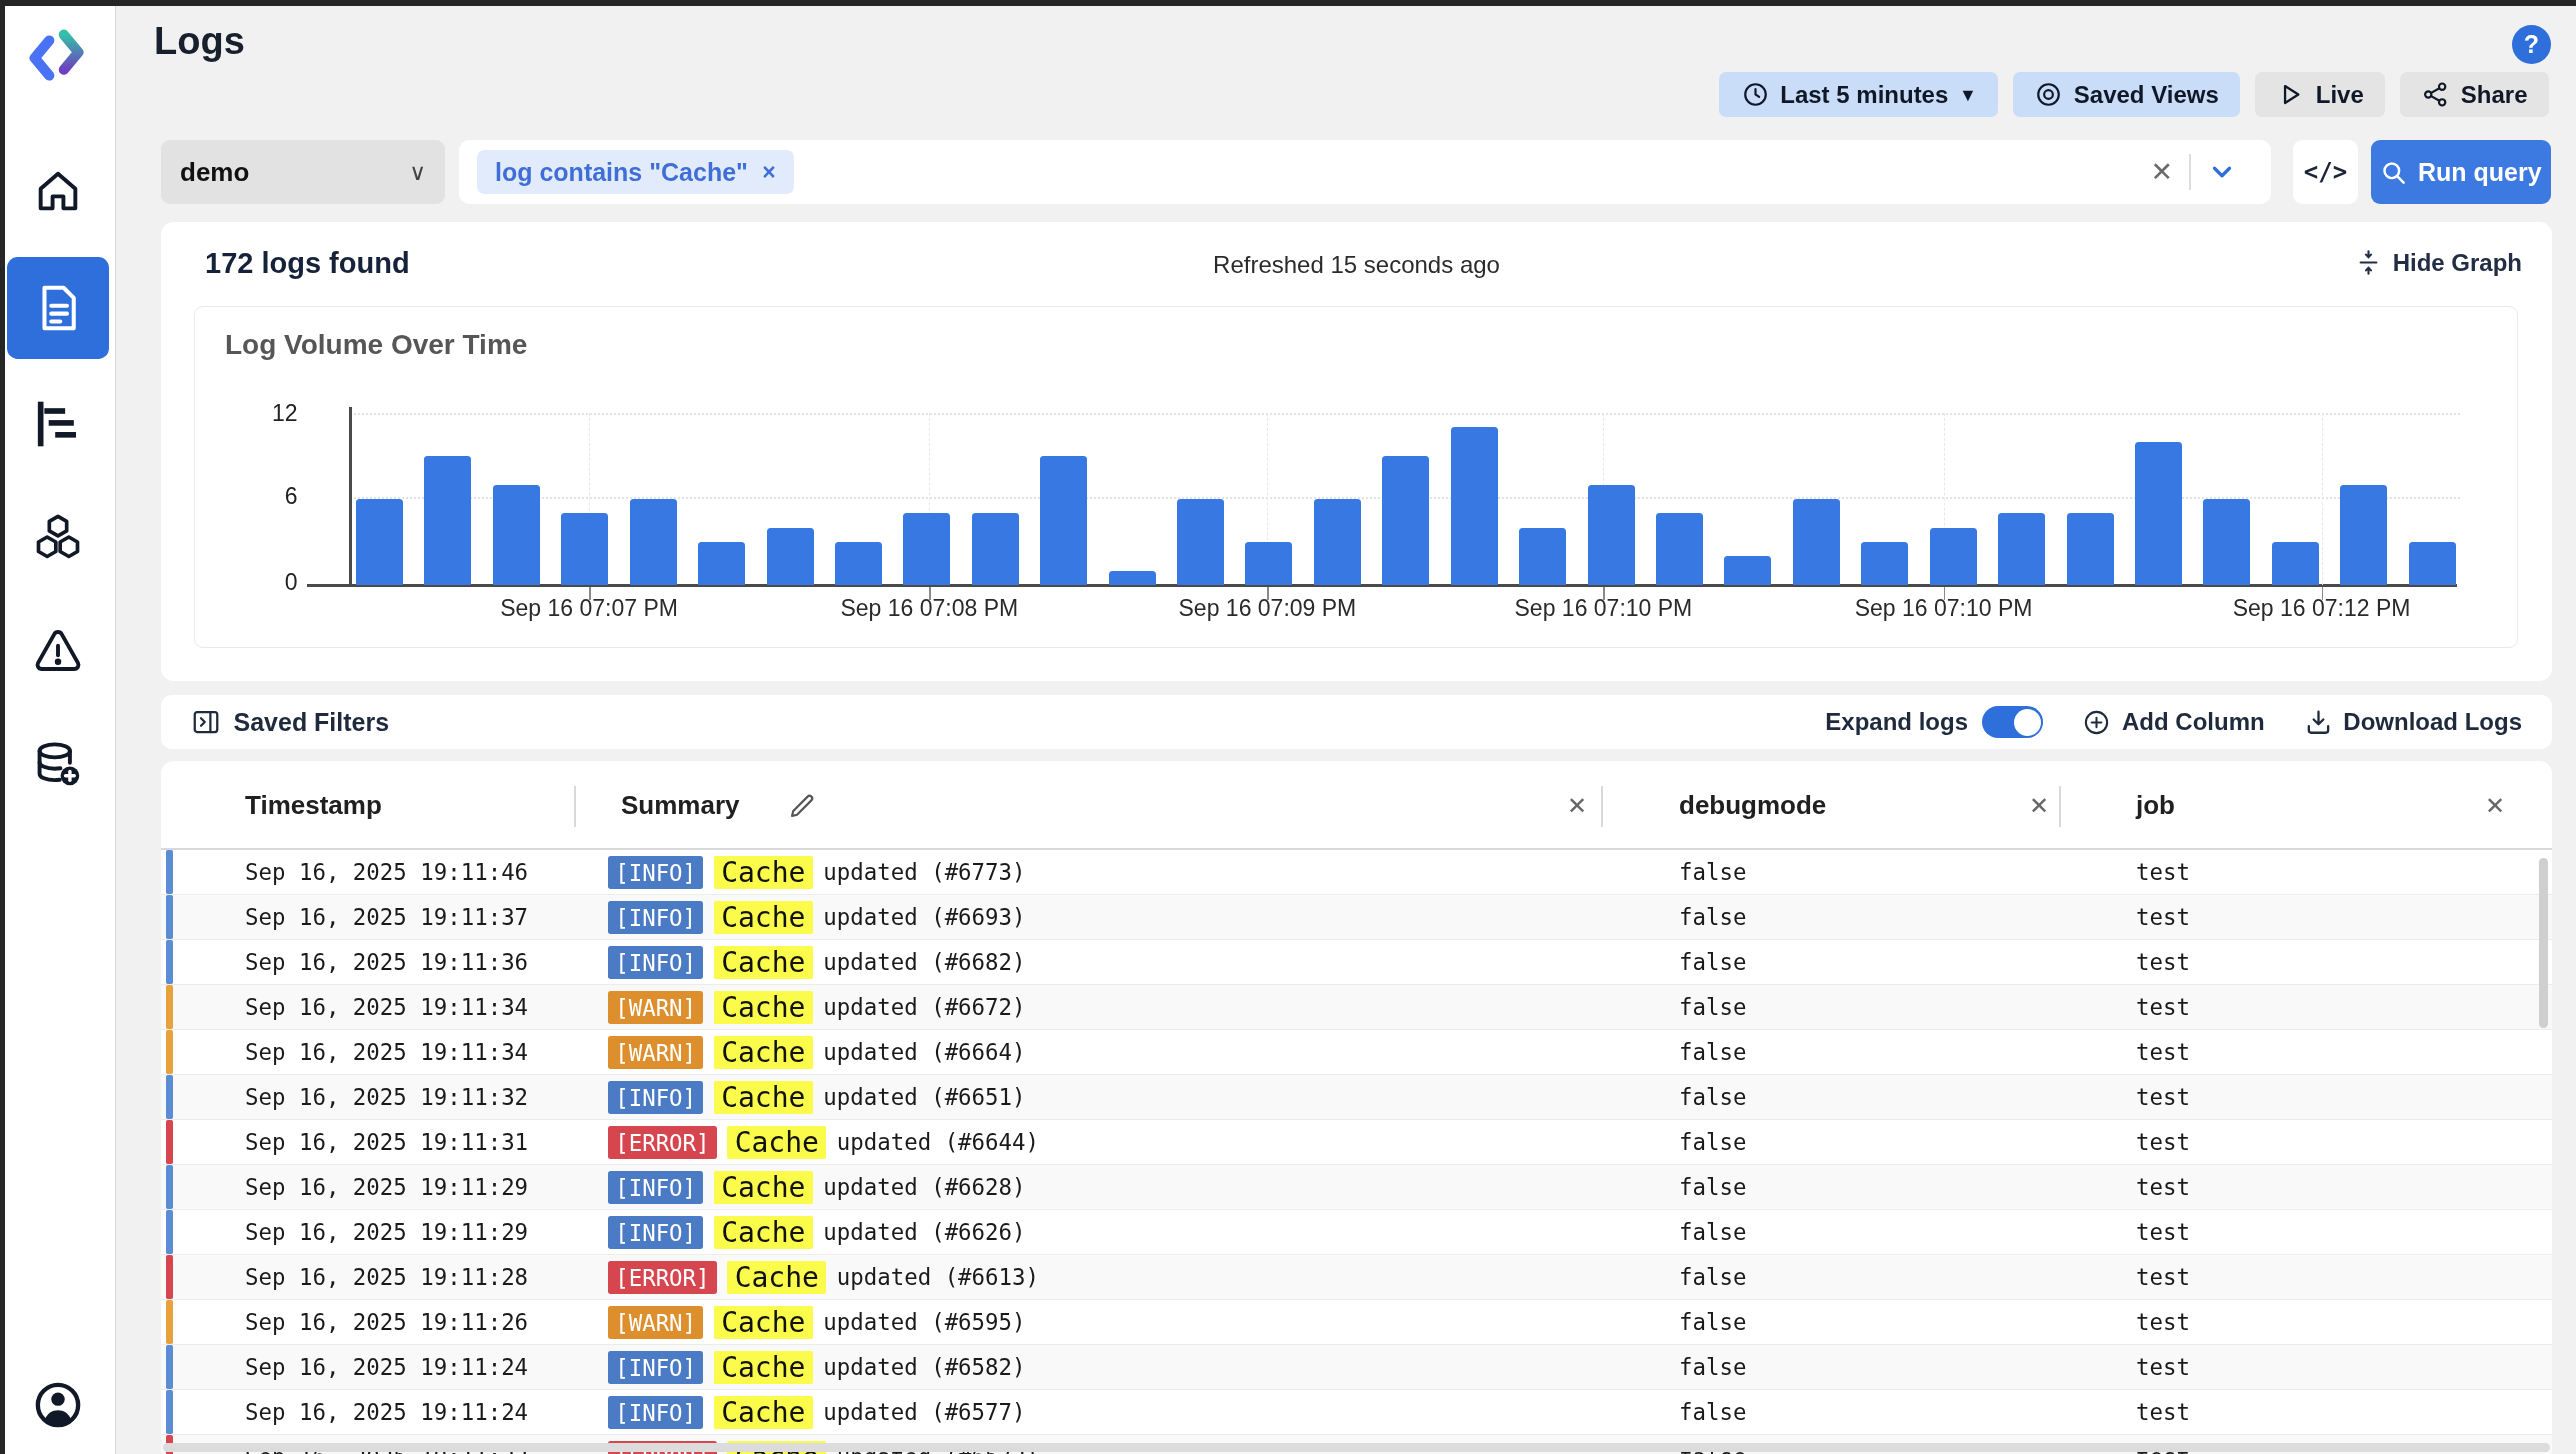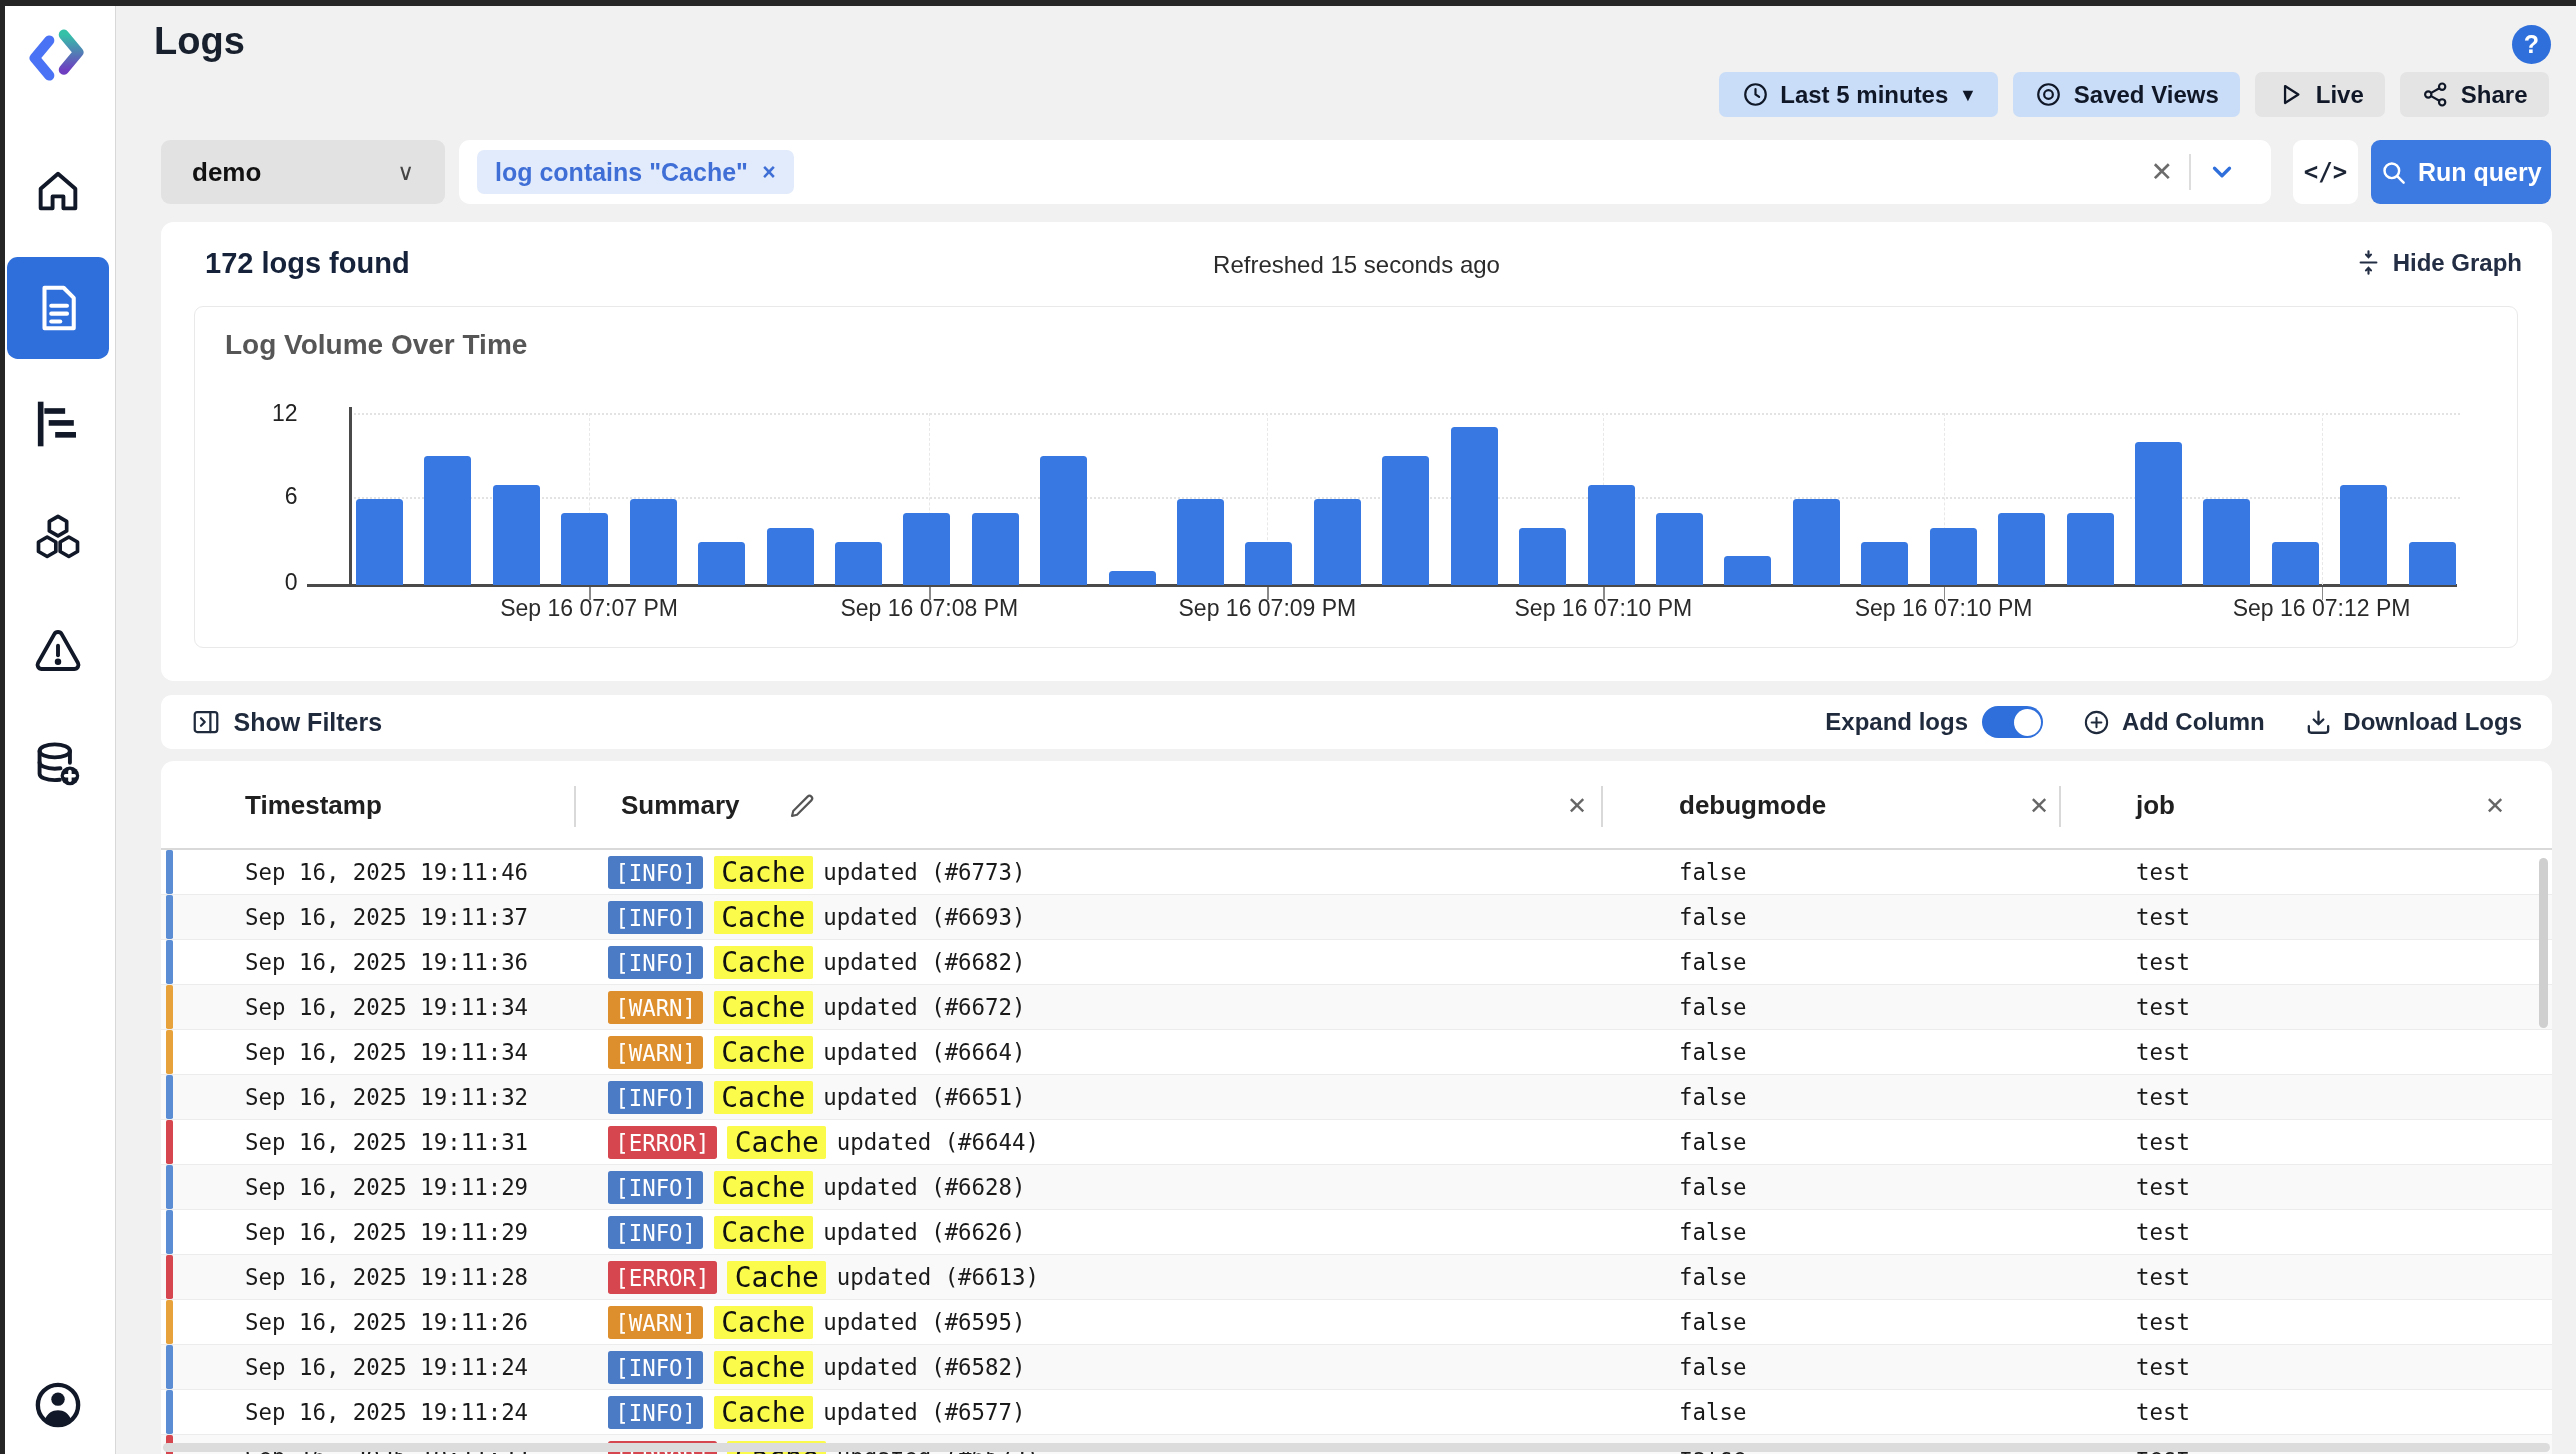--- a/index.html
+++ b/index.html
@@ -27,21 +27,21 @@
   .help-btn{position:absolute;right:25px;top:25px;width:39px;height:39px;border-radius:50%;background:#2f6fdb;color:#fff;font-size:25px;font-weight:700;display:flex;align-items:center;justify-content:center;cursor:pointer;}
 
   .top-buttons{position:absolute;right:27px;top:72px;display:flex;gap:14.3px;height:45px;}
   .tbtn{display:flex;align-items:center;gap:10.7px;padding:0 21.5px;border-radius:7px;font-size:24px;font-weight:700;color:#101828;cursor:pointer;white-space:nowrap;}
   .tbtn.blue{background:#c9ddf8;}
   .tbtn.gray{background:#e4e4e4;}
   .tbtn svg{width:29px;height:29px;}
   .caret{font-size:18px;line-height:1;}
 
   
-  .src-select{position:absolute;left:161px;top:140px;width:284px;height:64px;background:#e2e2e2;border-radius:9px;display:flex;align-items:center;justify-content:space-between;padding:0 31px;font-size:26px;font-weight:600;color:#111;cursor:pointer;}
+  .src-select{position:absolute;left:161px;top:140px;width:284px;height:64px;background:#e2e2e2;border-radius:9px;display:flex;align-items:center;justify-content:space-between;padding:0 19px;font-size:26px;font-weight:600;color:#111;cursor:pointer;}
   .src-select .chev{font-size:23px;color:#444;font-weight:400;}
   .query-card{position:absolute;left:459px;top:140px;width:1812px;height:64px;background:#ffffff;border-radius:10.7px;display:flex;align-items:center;padding:0 18px;}
   .filter-chip{display:flex;align-items:center;gap:14.3px;background:#e2ebfb;border-radius:7.2px;padding:7.2px 18px;font-size:25px;font-weight:600;color:#3f6fd6;cursor:pointer;}
   .filter-chip .chip-x{font-size:23px;cursor:pointer;}
   .query-card .spacer{flex:1;}
   .q-clear{font-size:27px;color:#6b6b6b;cursor:pointer;padding:0 16px;}
   .q-divider{width:1.8px;height:36px;background:#dddddd;}
   .q-expand{color:#2f6fdb;padding:0 16px;cursor:pointer;display:flex;align-items:center;}
   .q-expand svg{width:30px;height:30px;}
   .code-btn{position:absolute;left:2293px;top:140px;width:65px;height:64px;background:#ffffff;border-radius:9px;display:flex;align-items:center;justify-content:center;font-family:"DejaVu Sans Mono",monospace;font-size:24px;font-weight:700;color:#1b2434;cursor:pointer;}
@@ -335,21 +335,21 @@
     </div>
   </div>
 
   <div class="actions-bar">
     <div class="show-filters">
       <svg viewBox="0 0 24 24" fill="none" stroke="currentColor" stroke-width="1.8" stroke-linejoin="round" stroke-linecap="round">
           <rect x="3" y="4" width="18" height="16" rx="2"></rect>
           <line x1="15.5" y1="4" x2="15.5" y2="20"></line>
           <polyline points="8,9 11,12 8,15"></polyline>
         </svg>
-      <span>Show Filters</span>
+      <span>Saved Filters</span>
     </div>
     <div class="actions-right">
       <div class="expand-wrap">
         <span>Expand logs</span>
         <div class="toggle on">
             <div class="knob"></div>
           </div>
       </div>
       <div class="act-btn">
         <svg viewBox="0 0 24 24" fill="none" stroke="currentColor" stroke-width="1.7" stroke-linecap="round">

